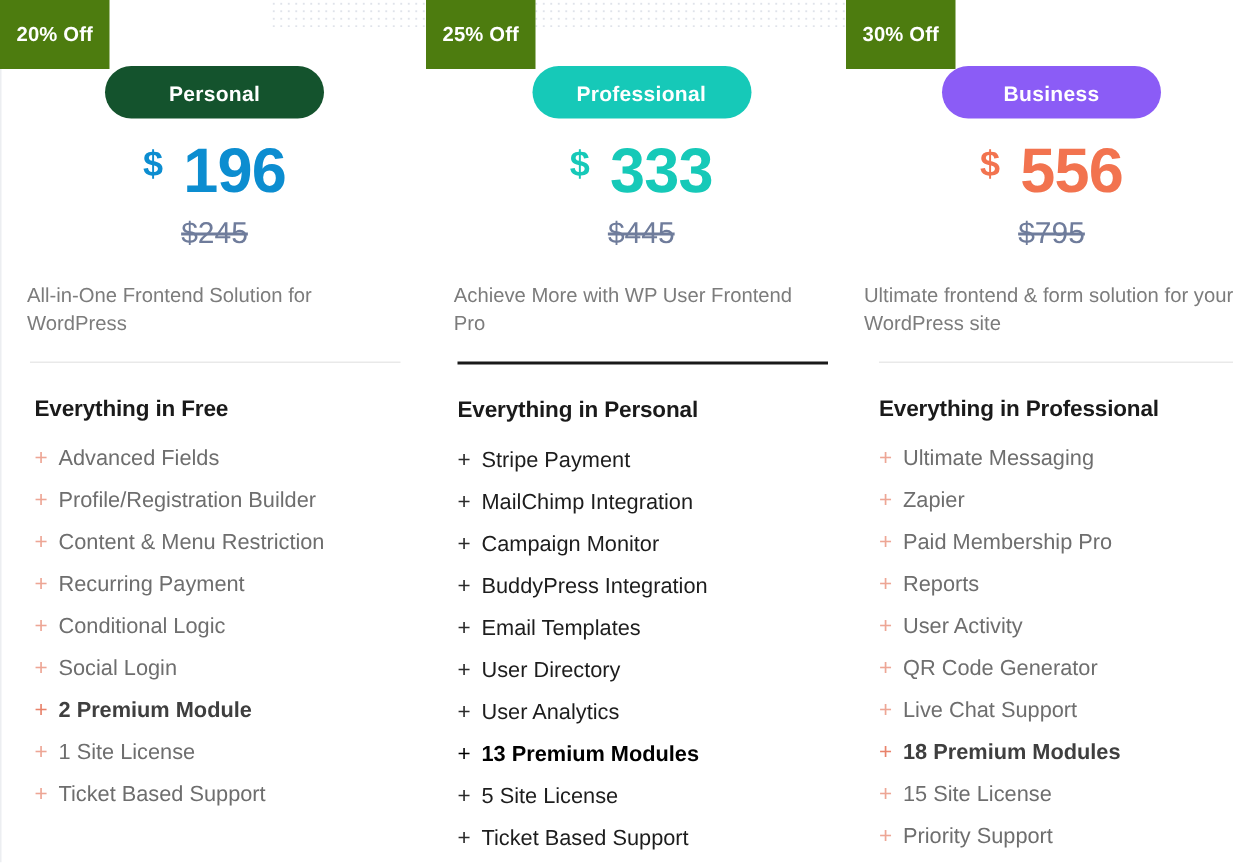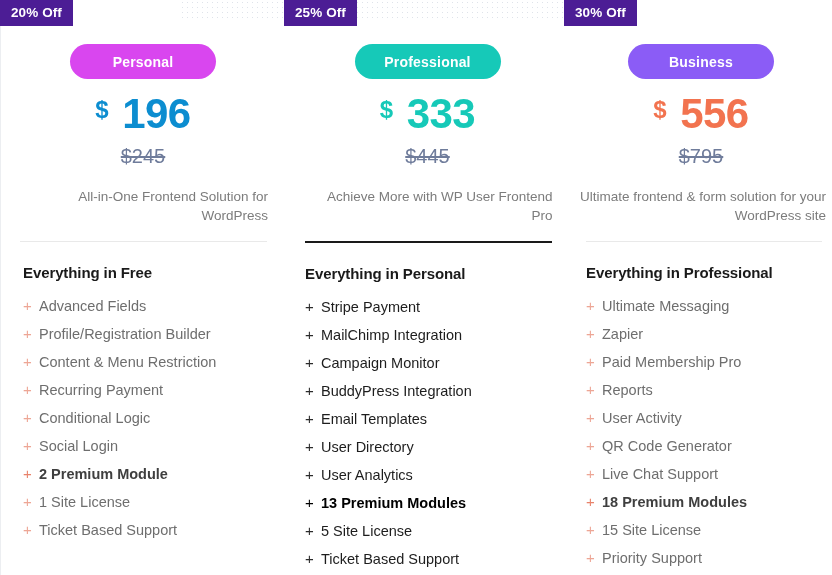--- a/index.html
+++ b/index.html
@@ -43,25 +43,25 @@
   .col-1 { width: 285px; border-left: 1px solid #eceef1; }
   .col-2 { width: 285px; }
   .col-3 { width: 262px; }
 
   
   .badge {
     position: absolute;
     top: 0;
     height: 22px;
     line-height: 22px;
-    background: #4c1d95;
+    background: #4d7c0f;
     color: #ffffff;
     font-size: 13.5px;
     font-weight: bold;
-    padding: 2px 11px;
+    padding: 12px 11px;
     white-space: nowrap;
     letter-spacing: 0.1px;
   }
   .badge-1 { left: 0px; }
   .badge-2 { left: 284px; }
   .badge-3 { left: 564px; }
 
   .plan-pill {
     display: block;
     margin: 0 auto;
@@ -105,21 +105,21 @@
     margin-top: 10px;
     font-size: 20px;
     color: #6f7c9b;
     text-decoration: line-through;
     text-decoration-thickness: 1.5px;
     font-weight: normal;
   }
 
   .subtitle {
     margin: 19px auto 0;
-    text-align: right;
+    text-align: left;
     font-size: 13.5px;
     line-height: 19px;
     color: #7c7c7c;
     width: 250px;
   }
 
   .divider {
     height: 1px;
     margin: 0 auto;
     background: #e9e9e9;
@@ -177,21 +177,21 @@
   .list-gap { height: 16px; }
 </style>
 </head>
 <body>
 
 <div class="dot-texture"></div>
 
 <div class="pricing-wrap">
 
   <div class="col col-1">
-    <button class="plan-pill" style="background: #d946ef;">Personal</button>
+    <button class="plan-pill" style="background: #14532d;">Personal</button>
 
     <div class="price-row" style="color: rgb(12, 141, 208);">
       <span class="currency">$</span><span class="amount">196</span>
     </div>
 
     <div class="old-price">$245</div>
 
     <div class="subtitle">All-in-One Frontend Solution for WordPress</div>
 
     <div style="height:16px"></div>

